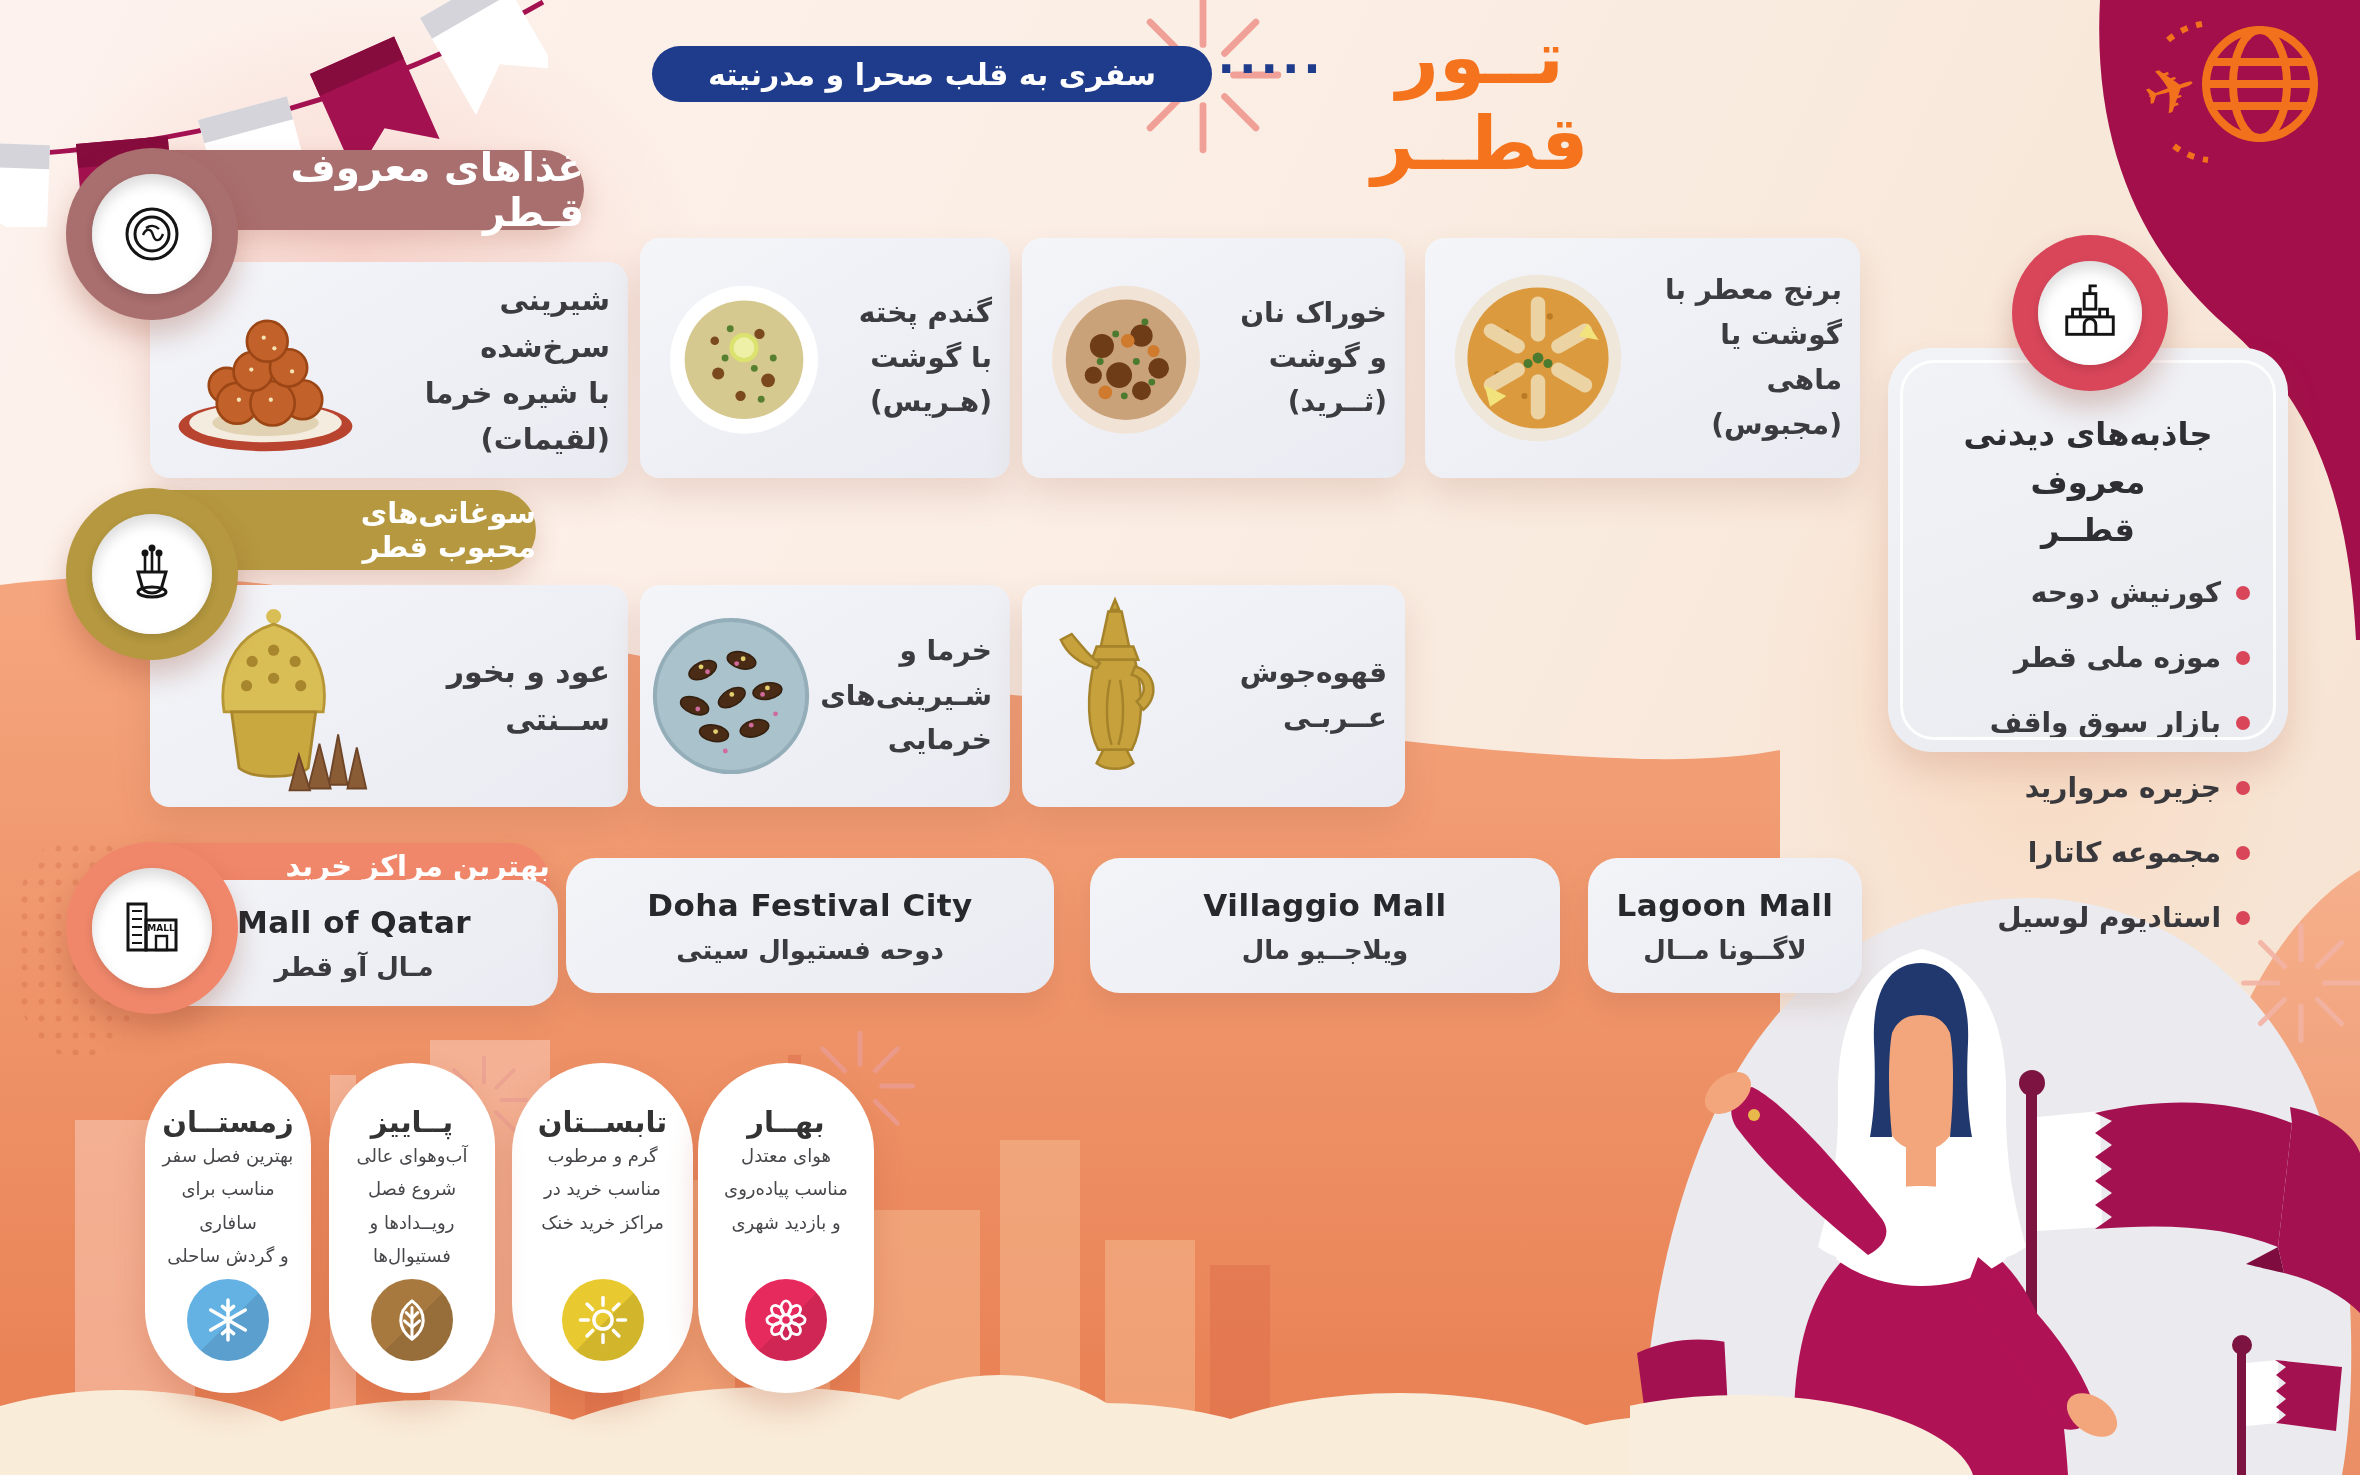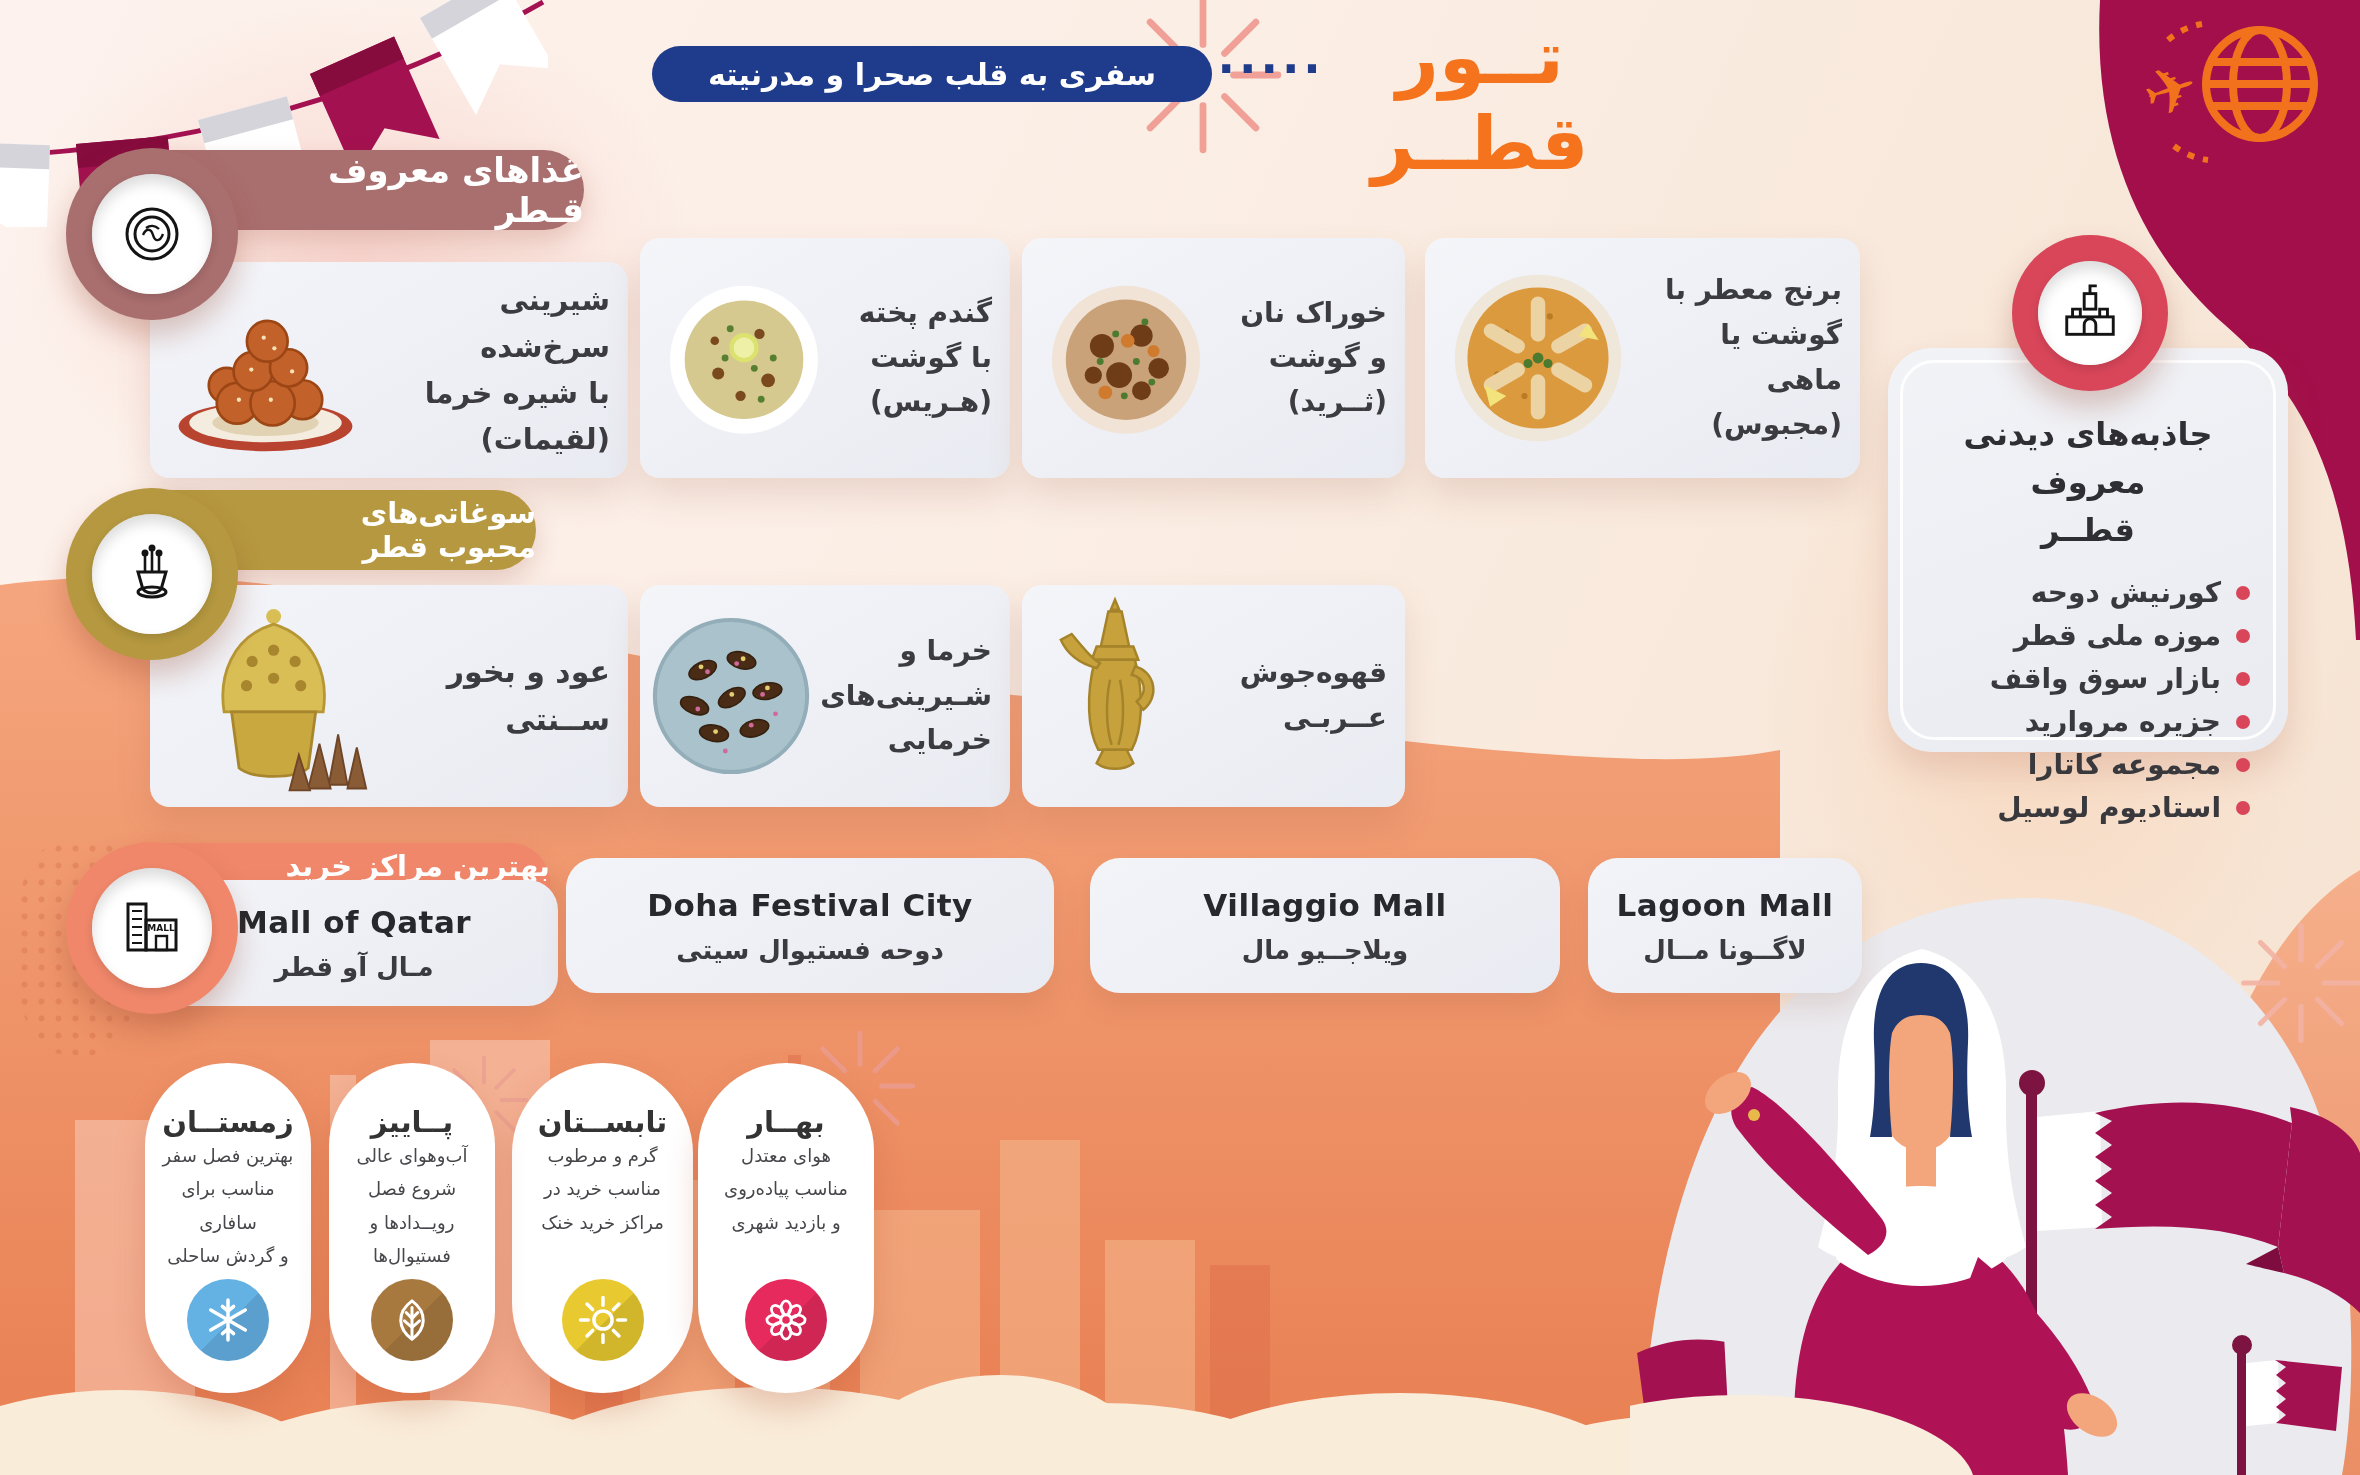--- a/index.html
+++ b/index.html
@@ -10,21 +10,21 @@
 
   .tint{position:absolute;pointer-events:none;z-index:0}
   #bg-art{position:absolute;left:0;top:0;z-index:1}
   .deco{position:absolute;z-index:2}
   .halftone{position:absolute;left:16px;top:840px;width:126px;height:215px;z-index:2;opacity:.8;
     background:radial-gradient(circle,rgba(193,86,55,.30) 2.6px,transparent 3.4px) 0 0/17px 17px;border-radius:40%}
 
   
   .section-pill{position:absolute;height:80px;border-radius:44px;display:flex;align-items:center;justify-content:center;
     color:#fff;font-weight:bold;padding-left:130px;z-index:3;box-shadow:0 12px 26px rgba(150,60,40,.20)}
-  .pill-food{left:126px;top:150px;width:458px;background:#a96e6e;font-size:34px}
+  .pill-food{left:126px;top:150px;width:458px;background:#a96e6e;font-size:39px}
   .pill-souvenir{left:126px;top:490px;width:410px;background:#b5983f;font-size:29px}
   .pill-mall{left:126px;top:843px;width:424px;background:#f0876a;font-size:29px}
   .badge{position:absolute;border-radius:50%;z-index:4;display:flex;align-items:center;justify-content:center;
     box-shadow:0 16px 28px rgba(140,60,40,.28)}
   .badge .inner{border-radius:50%;background:#fff;display:flex;align-items:center;justify-content:center;
     box-shadow:inset 0 8px 14px rgba(0,0,0,.14),inset 0 -4px 8px rgba(255,255,255,.85),0 4px 10px rgba(0,0,0,.12)}
   .badge-food{left:66px;top:148px;width:172px;height:172px;background:#a96e6e}
   .badge-souvenir{left:66px;top:488px;width:172px;height:172px;background:#b5983f}
   .badge-mall{left:66px;top:842px;width:172px;height:172px;background:#f0876a}
   .badge-attr{left:2012px;top:235px;width:156px;height:156px;background:#d9465a}
@@ -37,21 +37,21 @@
     padding:10px 18px;gap:4px}
   .card .txt{font-weight:bold;color:#3c3c40;font-size:28px;line-height:1.6;text-align:right;white-space:pre-line;flex:1}
   .card .pic{flex:0 0 auto;display:flex;align-items:center;justify-content:center}
 
   
   .attr-panel{position:absolute;left:1888px;top:348px;width:400px;height:404px;z-index:3;
     background:linear-gradient(160deg,#f2f3f7,#e9ebf0);border-radius:44px;
     box-shadow:0 18px 34px rgba(160,80,60,.18);padding:62px 30px 0}
   .attr-panel::after{content:"";position:absolute;inset:12px;border:3px solid rgba(255,255,255,.92);border-radius:34px;pointer-events:none}
   .attr-title{text-align:center;font-size:32px;font-weight:bold;color:#2f2f33;line-height:1.5;white-space:pre-line}
-  .attr-list{margin-top:22px;display:flex;flex-direction:column;gap:10px;padding-right:8px}
+  .attr-list{margin-top:22px;display:flex;flex-direction:column;gap:32px;padding-right:8px}
   .attr-item{display:flex;align-items:center;gap:15px;font-size:28px;font-weight:bold;color:#39393d}
   .attr-item .bullet{width:14px;height:14px;border-radius:50%;background:#d9465a;flex:0 0 auto}
 
   
   .mall-card{position:absolute;background:linear-gradient(150deg,#f3f4f8,#e9ebf2);border-radius:30px;z-index:3;
     box-shadow:0 14px 26px rgba(150,80,60,.15);display:flex;flex-direction:column;align-items:center;justify-content:center}
   .mall-en{font-size:31px;font-weight:bold;color:#26282c;letter-spacing:.5px}
   .mall-fa{margin-top:12px;font-size:26px;font-weight:bold;color:#3a3a3f}
 
   

